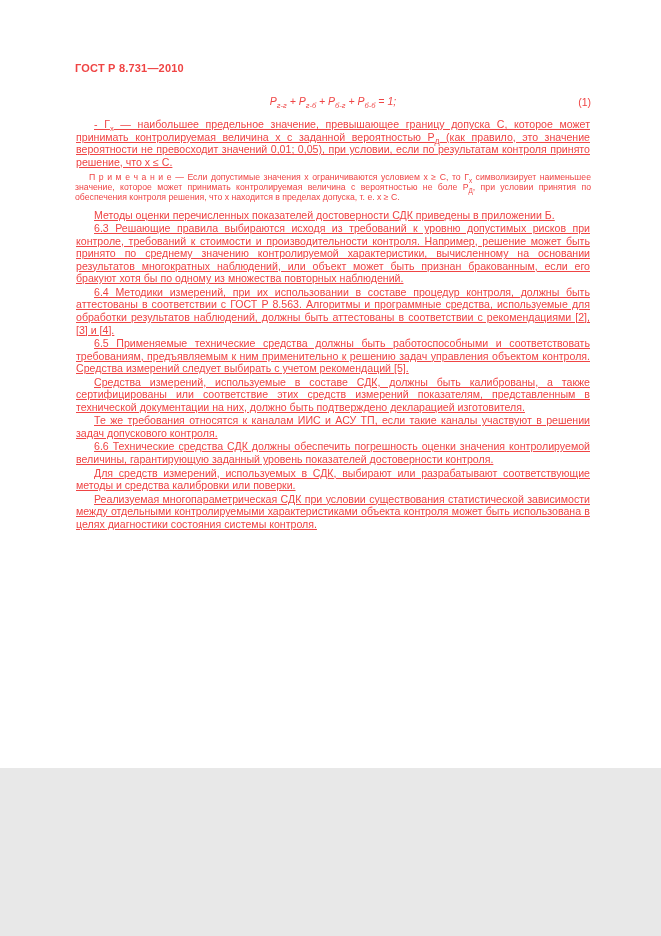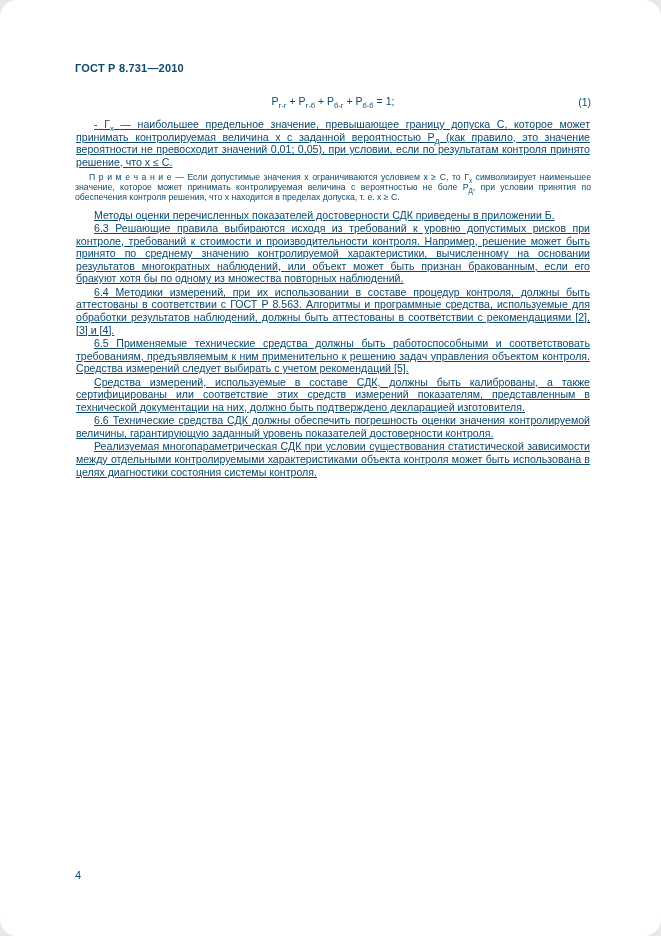--- a/index.html
+++ b/index.html
@@ -1,46 +1,45 @@
 <!DOCTYPE html>
 <html><head>
 <meta charset="utf-8">
 <style>
   * { box-sizing: border-box; }
   html, body { margin: 0; padding: 0; background: #e8e8e8; }
   .page {
     width: 661px;
-    height: 936px;
+    height: 768px;
     margin: 0 auto;
     background: #ffffff;
     position: relative;
     overflow: hidden;
     font-family: "Liberation Sans", sans-serif;
-    color: #0c4a6e;
-    border-radius: 17px;
+    color: #ef4444;
   }
   .content {
     position: absolute;
     top: 62px;
     left: 75px;
     width: 516px;
   }
   .doc-header {
     font-size: 11px;
     font-weight: 700;
     letter-spacing: 0.2px;
     margin: 0 0 21px 0;
   }
   .formula-row {
     position: relative;
     text-align: center;
     font-size: 10.5px;
     margin: 0 0 11px 0;
   }
-  .formula { white-space: pre; }
+  .formula { font-style: italic; white-space: pre; }
   .formula-number {
     position: absolute;
     right: 0;
     top: 1px;
     font-style: normal;
     font-size: 10.5px;
   }
   sub { line-height: 0; }
   .formula sub { font-size: 7.5px; }
   p.body {
@@ -82,19 +81,21 @@
 
     <p class="body"><span>- Г</span><sub>х</sub><span> — наибольшее предельное значение, превышающее границу допуска С, которое может принимать контролируемая величина х с заданной вероятностью Р</span><sub>Д</sub><span> (как правило, это значение вероятности не превосходит значений 0,01; 0,05), при условии, если по результатам контроля принято решение, что х ≤ С.</span></p>
 
     <p class="note"><span>П р и м е ч а н и е — Если допустимые значения х ограничиваются условием х ≥ С, то Г</span><sub>х</sub><span> символизирует наименьшее значение, которое может принимать контролируемая величина с вероятностью не боле Р</span><sub>Д</sub><span>, при условии принятия по обеспечения контроля решения, что х находится в пределах допуска, т. е. х ≥ С.</span></p>
 
     <p class="body">Методы оценки перечисленных показателей достоверности СДК приведены в приложении Б.</p>
     <p class="body">6.3 Решающие правила выбираются исходя из требований к уровню допустимых рисков при контроле, требований к стоимости и производительности контроля. Например, решение может быть принято по среднему значению контролируемой характеристики, вычисленному на основании результатов многократных наблюдений, или объект может быть признан бракованным, если его бракуют хотя бы по одному из множества повторных наблюдений.</p>
     <p class="body">6.4 Методики измерений, при их использовании в составе процедур контроля, должны быть аттестованы в соответствии с ГОСТ Р 8.563. Алгоритмы и программные средства, используемые для обработки результатов наблюдений, должны быть аттестованы в соответствии с рекомендациями [2], [3] и [4].</p>
     <p class="body">6.5 Применяемые технические средства должны быть работоспособными и соответствовать требованиям, предъявляемым к ним применительно к решению задач управления объектом контроля. Средства измерений следует выбирать с учетом рекомендаций [5].</p>
     <p class="body">Средства измерений, используемые в составе СДК, должны быть калиброваны, а также сертифицированы или соответствие этих средств измерений показателям, представленным в технической документации на них, должно быть подтверждено декларацией изготовителя.</p>
+    <p class="body">Те же требования относятся к каналам ИИС и АСУ ТП, если такие каналы участвуют в решении задач допускового контроля.</p>
     <p class="body">6.6 Технические средства СДК должны обеспечить погрешность оценки значения контролируемой величины, гарантирующую заданный уровень показателей достоверности контроля.</p>
+    <p class="body">Для средств измерений, используемых в СДК, выбирают или разрабатывают соответствующие методы и средства калибровки или поверки.</p>
     <p class="body">Реализуемая многопараметрическая СДК при условии существования статистической зависимости между отдельными контролируемыми характеристиками объекта контроля может быть использована в целях диагностики состояния системы контроля.</p>
 
   </div>
 
   <div class="page-number">4</div>
 </div>
 
 </body></html>

